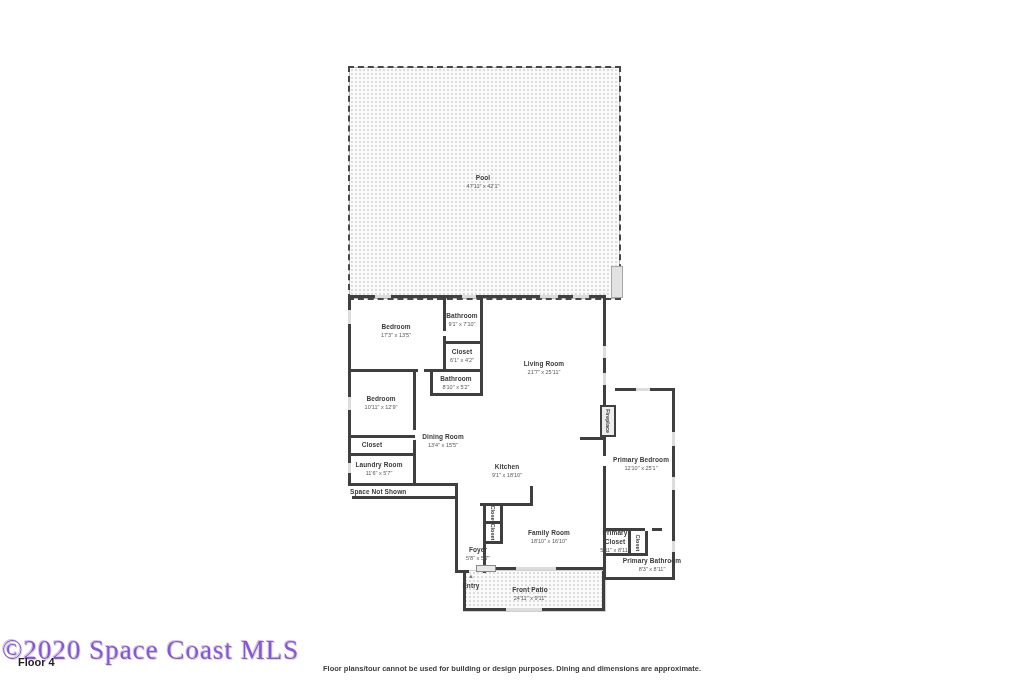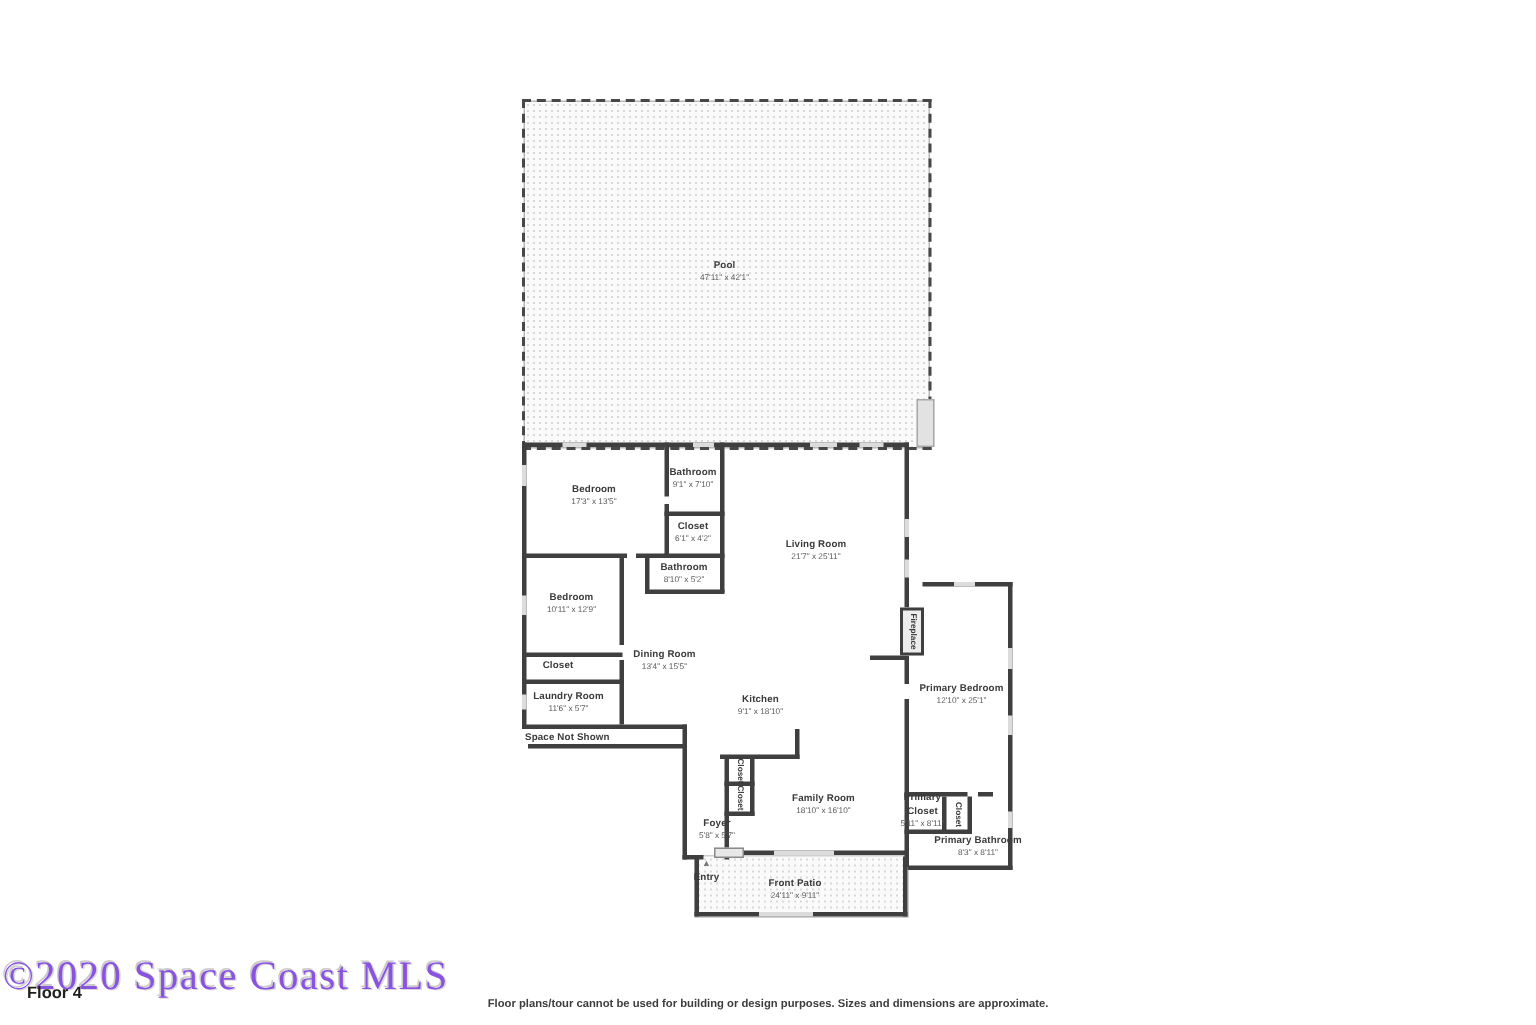--- a/index.html
+++ b/index.html
@@ -183,15 +183,15 @@
     <span class="dm">8'3" x 8'11"</span>
   </div>
 
   <div class="vlabel" style="left:608px;top:421px">Fireplace</div>
   <div class="vlabel" style="left:493px;top:514px">Closet</div>
   <div class="vlabel" style="left:493px;top:532px">Closet</div>
   <div class="vlabel" style="left:638px;top:543px">Closet</div>
 
   <div class="watermark">©2020 Space Coast MLS</div>
   <div class="floor-label">Floor 4</div>
-  <div class="disclaimer">Floor plans/tour cannot be used for building or design purposes. Sizes and dimensions are approximate.</div>
+  <div class="disclaimer">Floor plans/tour cannot be used for building or design purposes. Dining and dimensions are approximate.</div>
 
 </div>
 
 </body></html>

